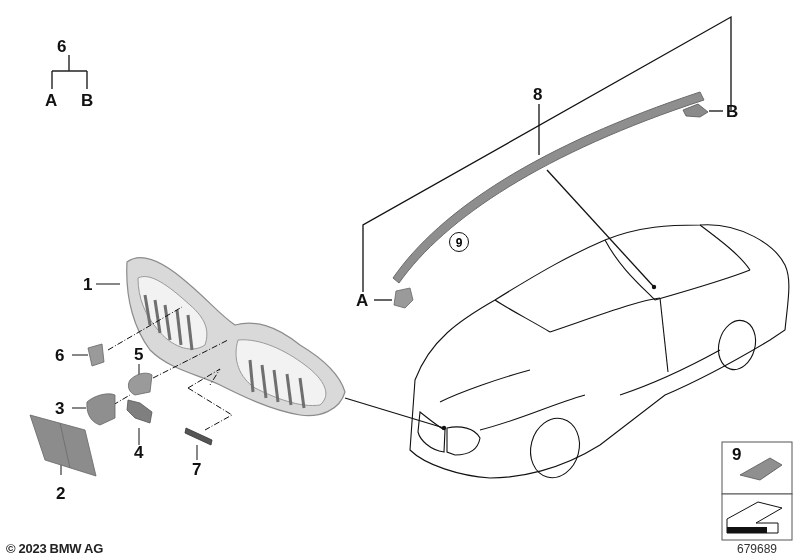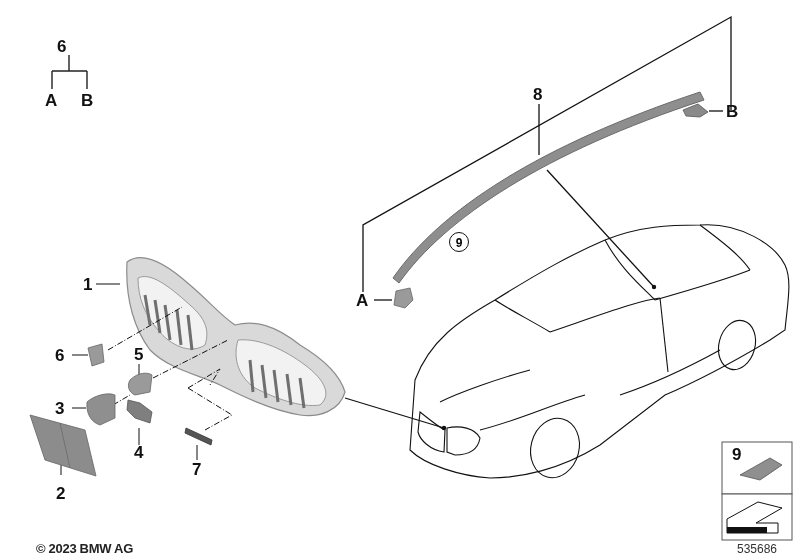--- a/index.html
+++ b/index.html
@@ -1,19 +1,19 @@
 <!DOCTYPE html>
 <html><head>
 <meta charset="utf-8">
 <style>
   html, body { margin:0; padding:0; background:#ffffff; }
   body { width:800px; height:560px; position:relative; overflow:hidden; font-family:"Liberation Sans", sans-serif; }
   #canvas { position:absolute; left:0; top:0; width:800px; height:560px; }
   .lbl { position:absolute; font-family:"Liberation Sans", sans-serif; font-weight:bold; font-size:17px; color:#111; line-height:1; }
-  .copyright { position:absolute; left:6px; top:541px; font-size:13px; color:#222; font-family:"Liberation Sans", sans-serif; font-weight:bold; letter-spacing:-0.3px;margin-left:30px; }
+  .copyright { position:absolute; left:6px; top:541px; font-size:13px; color:#222; font-family:"Liberation Sans", sans-serif; font-weight:bold; letter-spacing:-0.3px; }
   .docnum { position:absolute; left:737px; top:542px; font-size:12px; color:#333; font-family:"Liberation Sans", sans-serif; }
   .circ9 { position:absolute; left:449px; top:232px; width:20px; height:20px; border:1.4px solid #111; border-radius:50%; font-size:12px; font-weight:bold; text-align:center; line-height:20px; box-sizing:border-box; }
   .inset9 { position:absolute; left:732px; top:446px; font-size:17px; font-weight:bold; }
 </style>
 </head>
 <body>
 
 <svg id="canvas" viewBox="0 0 800 560" xmlns="http://www.w3.org/2000/svg">
 
   <g stroke="#222" stroke-width="1.4" fill="none">
@@ -138,13 +138,13 @@
 <div class="lbl" style="left:55px;top:347px;">6</div>
 <div class="lbl" style="left:134px;top:346px;">5</div>
 <div class="lbl" style="left:55px;top:400px;">3</div>
 <div class="lbl" style="left:134px;top:444px;">4</div>
 <div class="lbl" style="left:192px;top:461px;">7</div>
 <div class="lbl" style="left:56px;top:485px;">2</div>
 
 <div class="lbl inset9">9</div>
 
 <div class="copyright">© 2023 BMW AG</div>
-<div class="docnum">535686</div>
+<div class="docnum">679689</div>
 
 </body></html>

